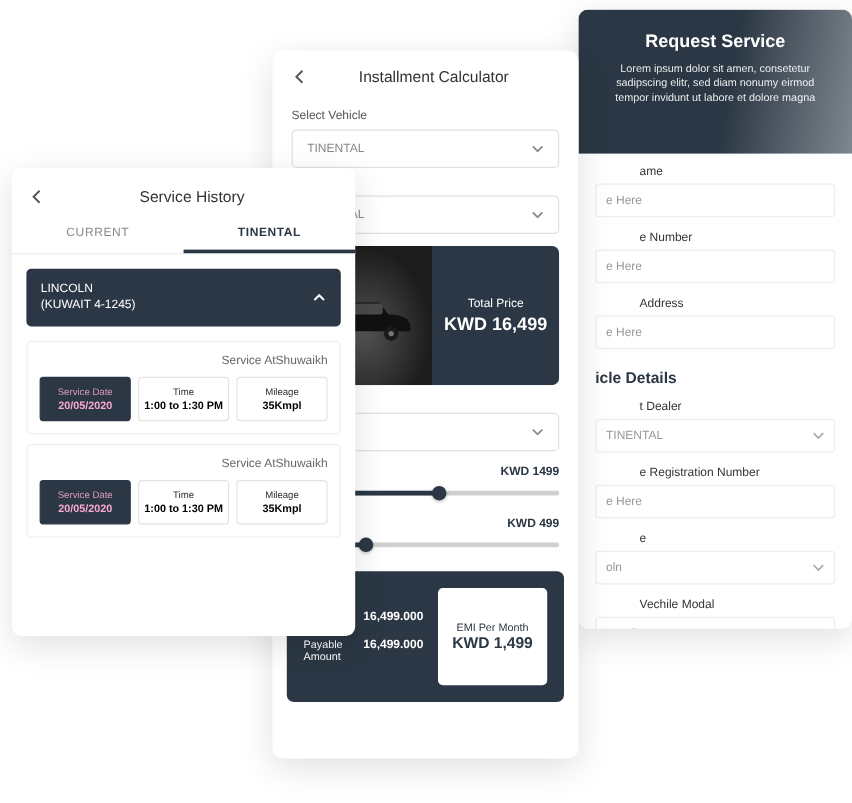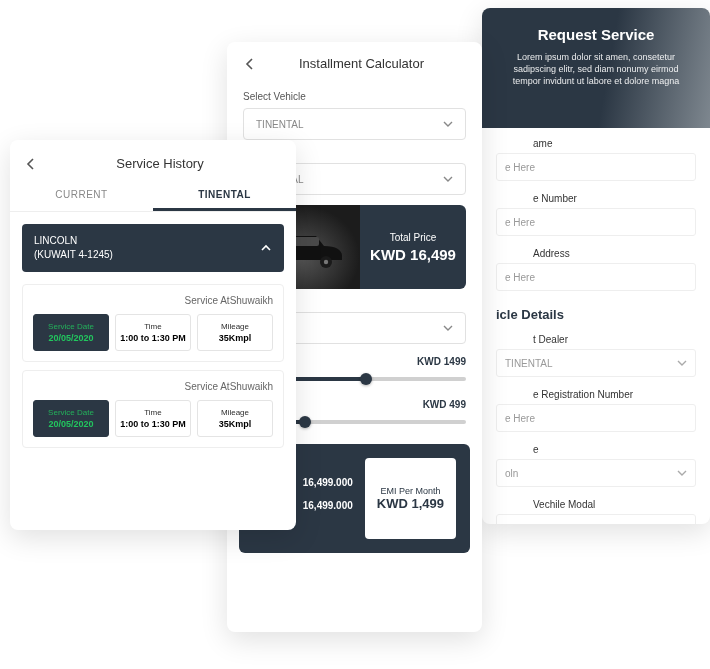--- a/index.html
+++ b/index.html
@@ -15,21 +15,21 @@
   .rinput { height: 28px; border: 1px solid #eee; border-radius: 3px; padding: 0 8px; font-size: 10px; color: #999; display: flex; align-items: center; justify-content: space-between; }
   .section-title { padding: 14px 14px 2px; font-size: 13px; font-weight: 700; color: #2b3744; }
   
   .calc { left: 227px; top: 42px; width: 255px; height: 590px; }
   .calc-head { display: flex; align-items: center; padding: 14px 16px; }
   .back { width: 14px; height: 14px; display: inline-block; }
   .calc-head h2 { flex: 1; text-align: center; font-size: 13px; font-weight: 400; color: #333; }
   .csec { padding: 6px 16px 0; }
   .clabel { font-size: 10px; color: #555; margin-bottom: 6px; }
   .cselect { height: 32px; border: 1px solid #e1e1e1; border-radius: 4px; display: flex; align-items: center; justify-content: space-between; padding: 0 12px; font-size: 10px; color: #888; }
-  .pricebox { margin: 10px 16px 0; border-radius: 6px; overflow: hidden; display: flex; height: 84px; }
+  .pricebox { margin: 10px 16px 0; border-radius: 6px; overflow: hidden; display: flex; height: 116px; }
   .pricebox .car { flex: 1.05; background: radial-gradient(ellipse at 50% 62%,#555 0%,#1c1c1c 70%); display: flex; align-items: center; justify-content: center; }
   .pricebox .price { flex: .95; background: #2b3744; color: #fff; display: flex; flex-direction: column; align-items: center; justify-content: center; }
   .pricebox .price .tl { font-size: 10px; }
   .pricebox .price .tv { font-size: 15px; font-weight: 700; margin-top: 3px; }
   .row { display: flex; justify-content: space-between; align-items: center; margin: 12px 16px 4px; }
   .row .lab { font-size: 10px; color: #555; }
   .row .val { font-size: 10px; font-weight: 700; color: #2b3744; }
   .slider { position: relative; margin: 0 16px 4px; height: 16px; }
   .slider .track { position: absolute; left:0; right:0; top:50%; height:4px; border-radius:2px; background:#d0d0d0; transform:translateY(-50%); }
   .slider .fill { position:absolute; left:0; top:50%; height:4px; border-radius:2px; background:#2b3744; transform:translateY(-50%); }
@@ -47,21 +47,21 @@
   .hist-head h2 { flex:1; text-align:center; font-size:13px; font-weight:500; color:#333; }
   .tabs { display:flex; border-bottom:1px solid #eee; }
   .tab { flex:1; text-align:center; padding:8px 16px; font-size:10px; letter-spacing:.5px; color:#888; }
   .tab.active { color:#2b3744; font-weight:800; border-bottom:3px solid #2b3744; }
   .acc { margin:12px; background:#2b3744; color:#fff; border-radius:4px; padding:10px 12px; display:flex; justify-content:space-between; align-items:center; }
   .acc .at { font-size:10px; line-height:1.4; }
   .srow { margin:8px 12px; border:1px solid #eee; border-radius:4px; padding:10px; }
   .srow .sh { display:flex; justify-content:flex-end; font-size:10px; color:#666; margin-bottom:8px; }
   .srow .boxes { display:flex; gap:6px; }
   .srow .b { flex:1; border:1px solid #e4e4e4; border-radius:3px; padding:7px 4px; text-align:center; }
-  .srow .b.dark { background:#2b3744; color:#22c55e; border-color:#2b3744; }
+  .srow .b.dark { background:#2b3744; color:#f9a8d4; border-color:#2b3744; }
   .srow .b .bl { font-size:8px; opacity:.85; }
   .srow .b .bv { font-size:9px; font-weight:600; margin-top:2px; }
   .chev svg, .back svg { display:block; }
 </style>
 </head>
 <body>
 
 <div class="card request">
   <div class="request-head">
     <h2>Request Service</h2>

